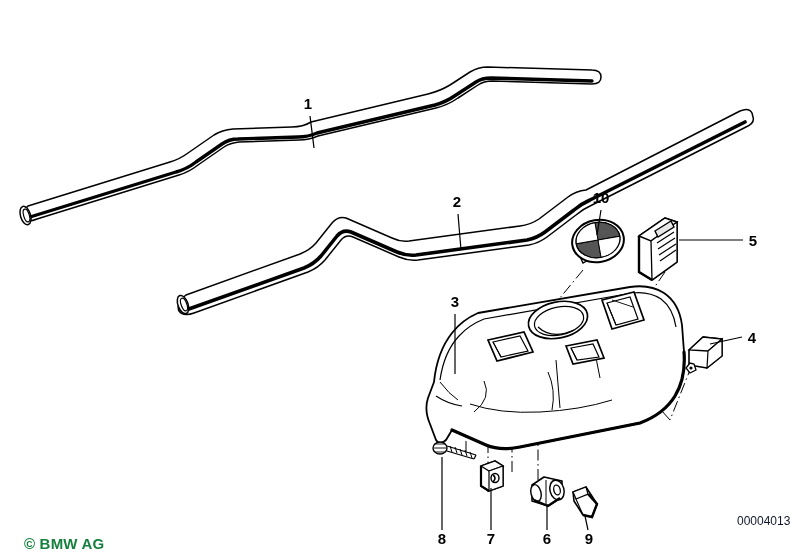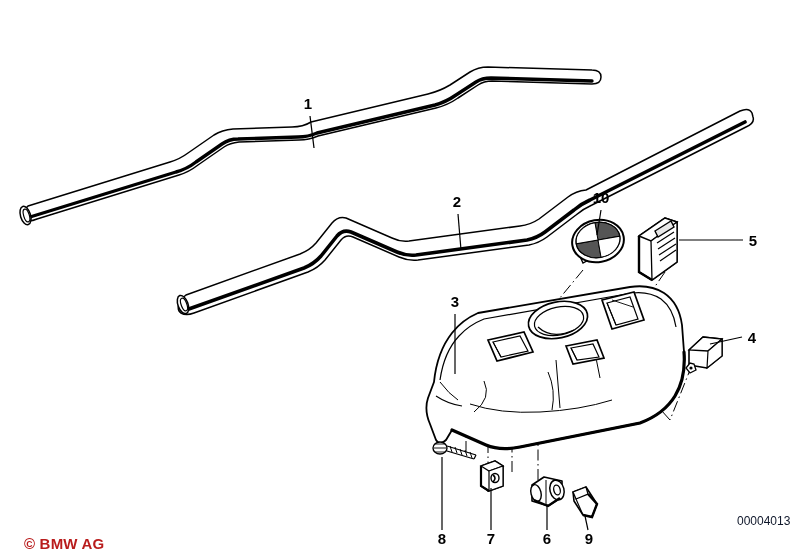--- a/index.html
+++ b/index.html
@@ -29,21 +29,21 @@
     font-family: "Liberation Sans", sans-serif;
     font-size: 15px;
     font-weight: bold;
     fill: #000000;
     text-anchor: middle;
   }
   .footer-text {
     position: absolute;
     font-family: "Liberation Sans", sans-serif;
     font-size: 15px;
-    color: #b91c1c;
+    color: #15803d;
     white-space: nowrap;
   }
   #copyright {
     left: 24px;
     top: 535px;
     font-weight: bold;
     letter-spacing: 0.2px;
   }
   #partnumber {
     left: 737px;

